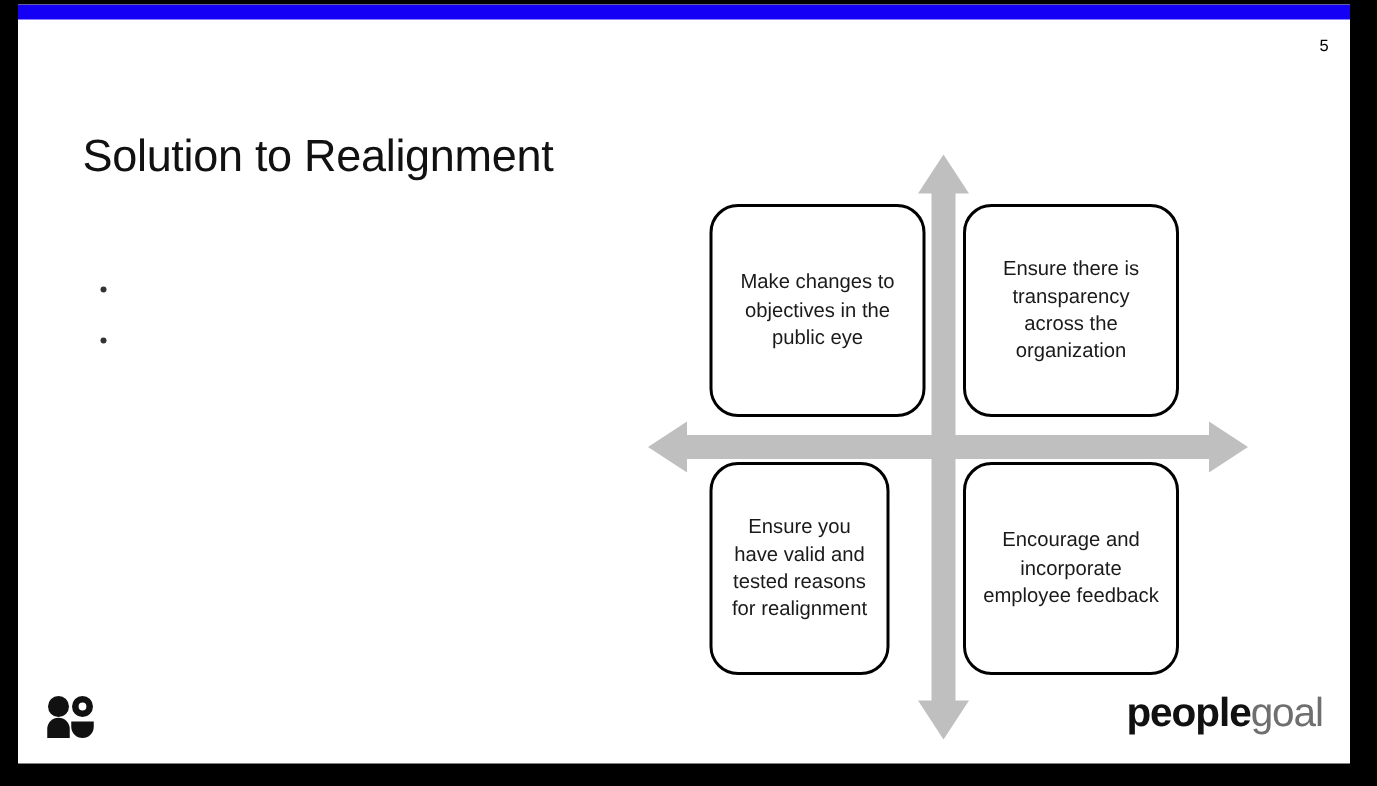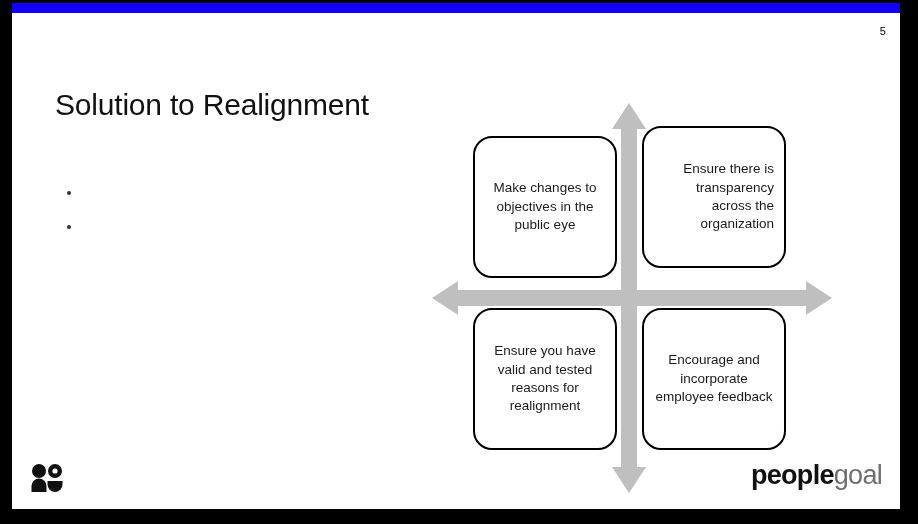--- a/index.html
+++ b/index.html
@@ -130,22 +130,22 @@
     justify-content: center;
     text-align: center;
     padding: 6px 10px;
   }
   .quad-text {
     font-size: 13.5px;
     line-height: 1.36;
     color: #1a1a1a;
   }
   #quad-box-0 { left: 41px;  top: 33px;  width: 144px; height: 142px; align-items: center; }
-  #quad-box-1 { left: 210px; top: 23px;  width: 144px; height: 142px; text-align: right; }
-  #quad-box-2 { left: 41px;  top: 205px; width: 144px; height: 142px; }
+  #quad-box-1 { left: 210px; top: 33px;  width: 144px; height: 142px; }
+  #quad-box-2 { left: 41px;  top: 205px; width: 120px; height: 142px; }
   #quad-box-3 { left: 210px; top: 205px; width: 144px; height: 142px; justify-content: flex-end; }
 
   
   #footer-mark {
     position: absolute;
     left: 18px;
     bottom: 16px;
     width: 34px;
     height: 30px;
   }

